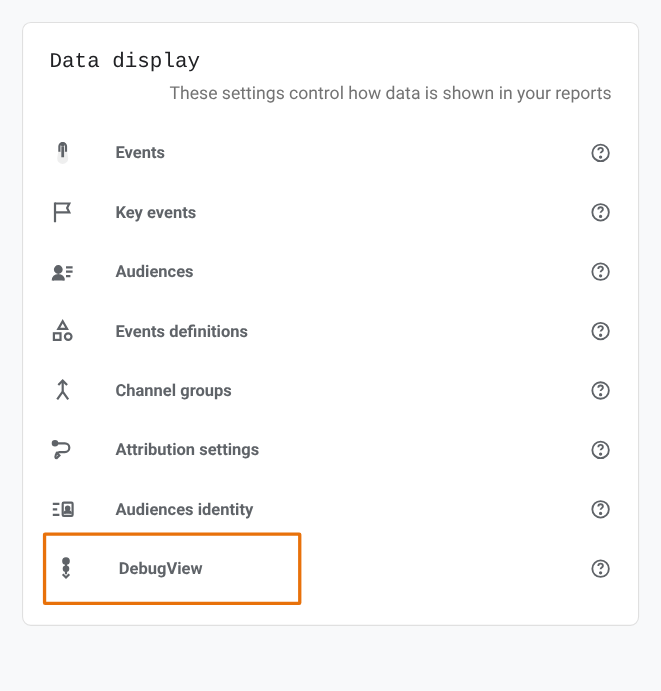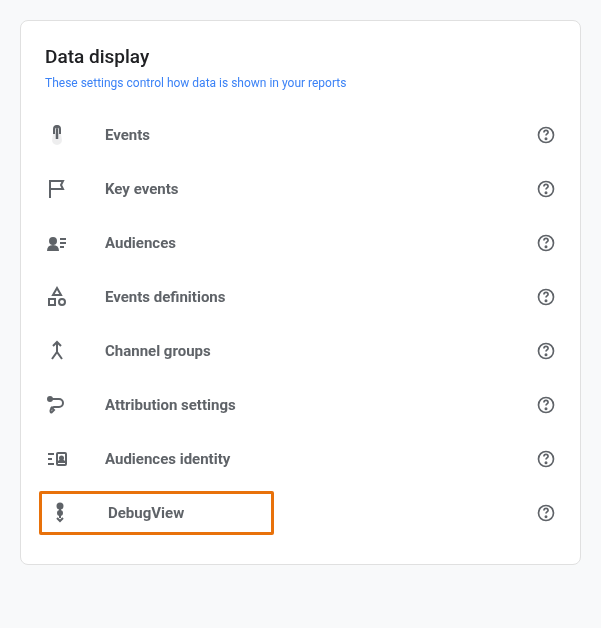--- a/index.html
+++ b/index.html
@@ -17,25 +17,27 @@
       background: #ffffff;
       border: 1px solid #e0e0e0;
       border-radius: 8px;
       padding: 24px 24px 24px 24px;
     }
     .section-title {
       font-size: 19px;
       font-weight: 500;
       color: #202124;
       margin-bottom: 8px;
+      font-family: Liberation Mono, monospace;
     }
     .section-subtitle {
-      font-size: 12px;
-      color: #3b82f6;
+      font-size: 16px;
+      color: #737373;
       margin-bottom: 18px;
+      text-align: right;
     }
     .item-row {
       display: flex;
       align-items: center;
       height: 54px;
       cursor: pointer;
       position: relative;
     }
     .item-icon {
       width: 24px;
@@ -61,21 +63,21 @@
       display: flex;
       align-items: center;
       justify-content: center;
     }
     .highlight-box {
       border: 3px solid #e8710a;
       border-radius: 2px;
       margin: 0 -6px;
       padding: 0 6px;
       width: 235px;
-      height: 44px;
+      height: 66px;
       display: flex;
       align-items: center;
     }
     .highlight-row {
       display: flex;
       align-items: center;
       height: 54px;
     }
     svg {
       width: 100%;

